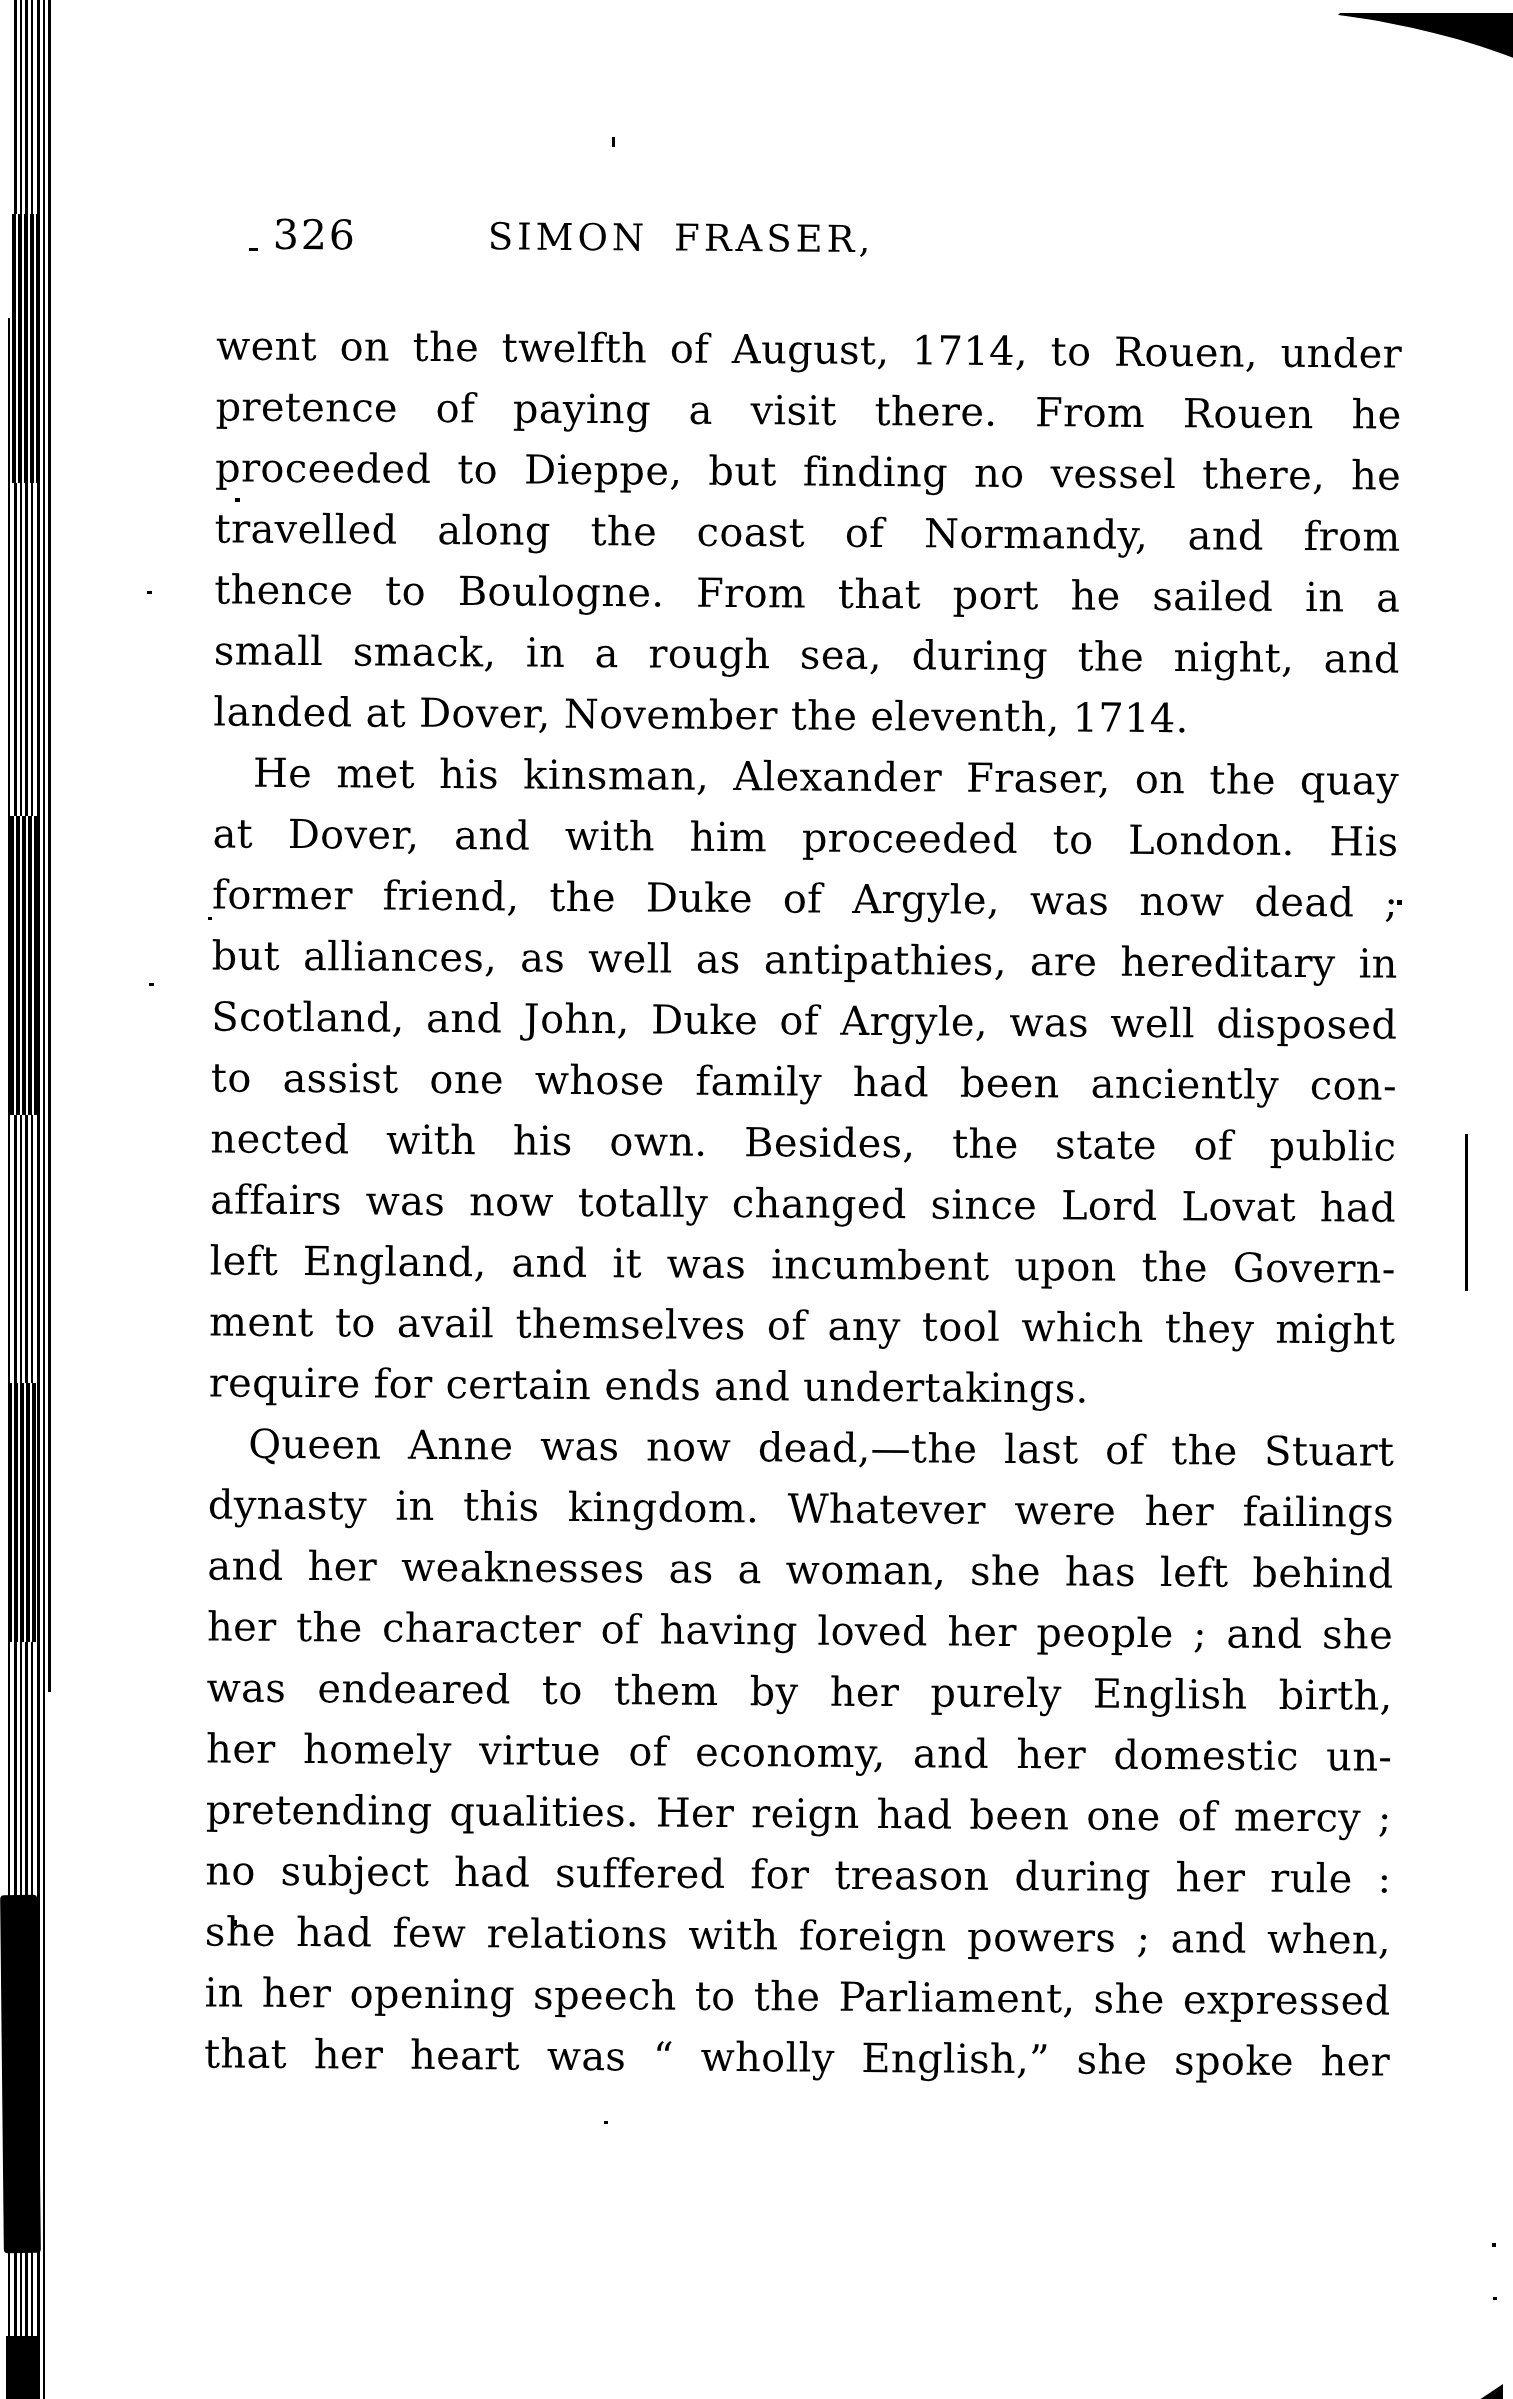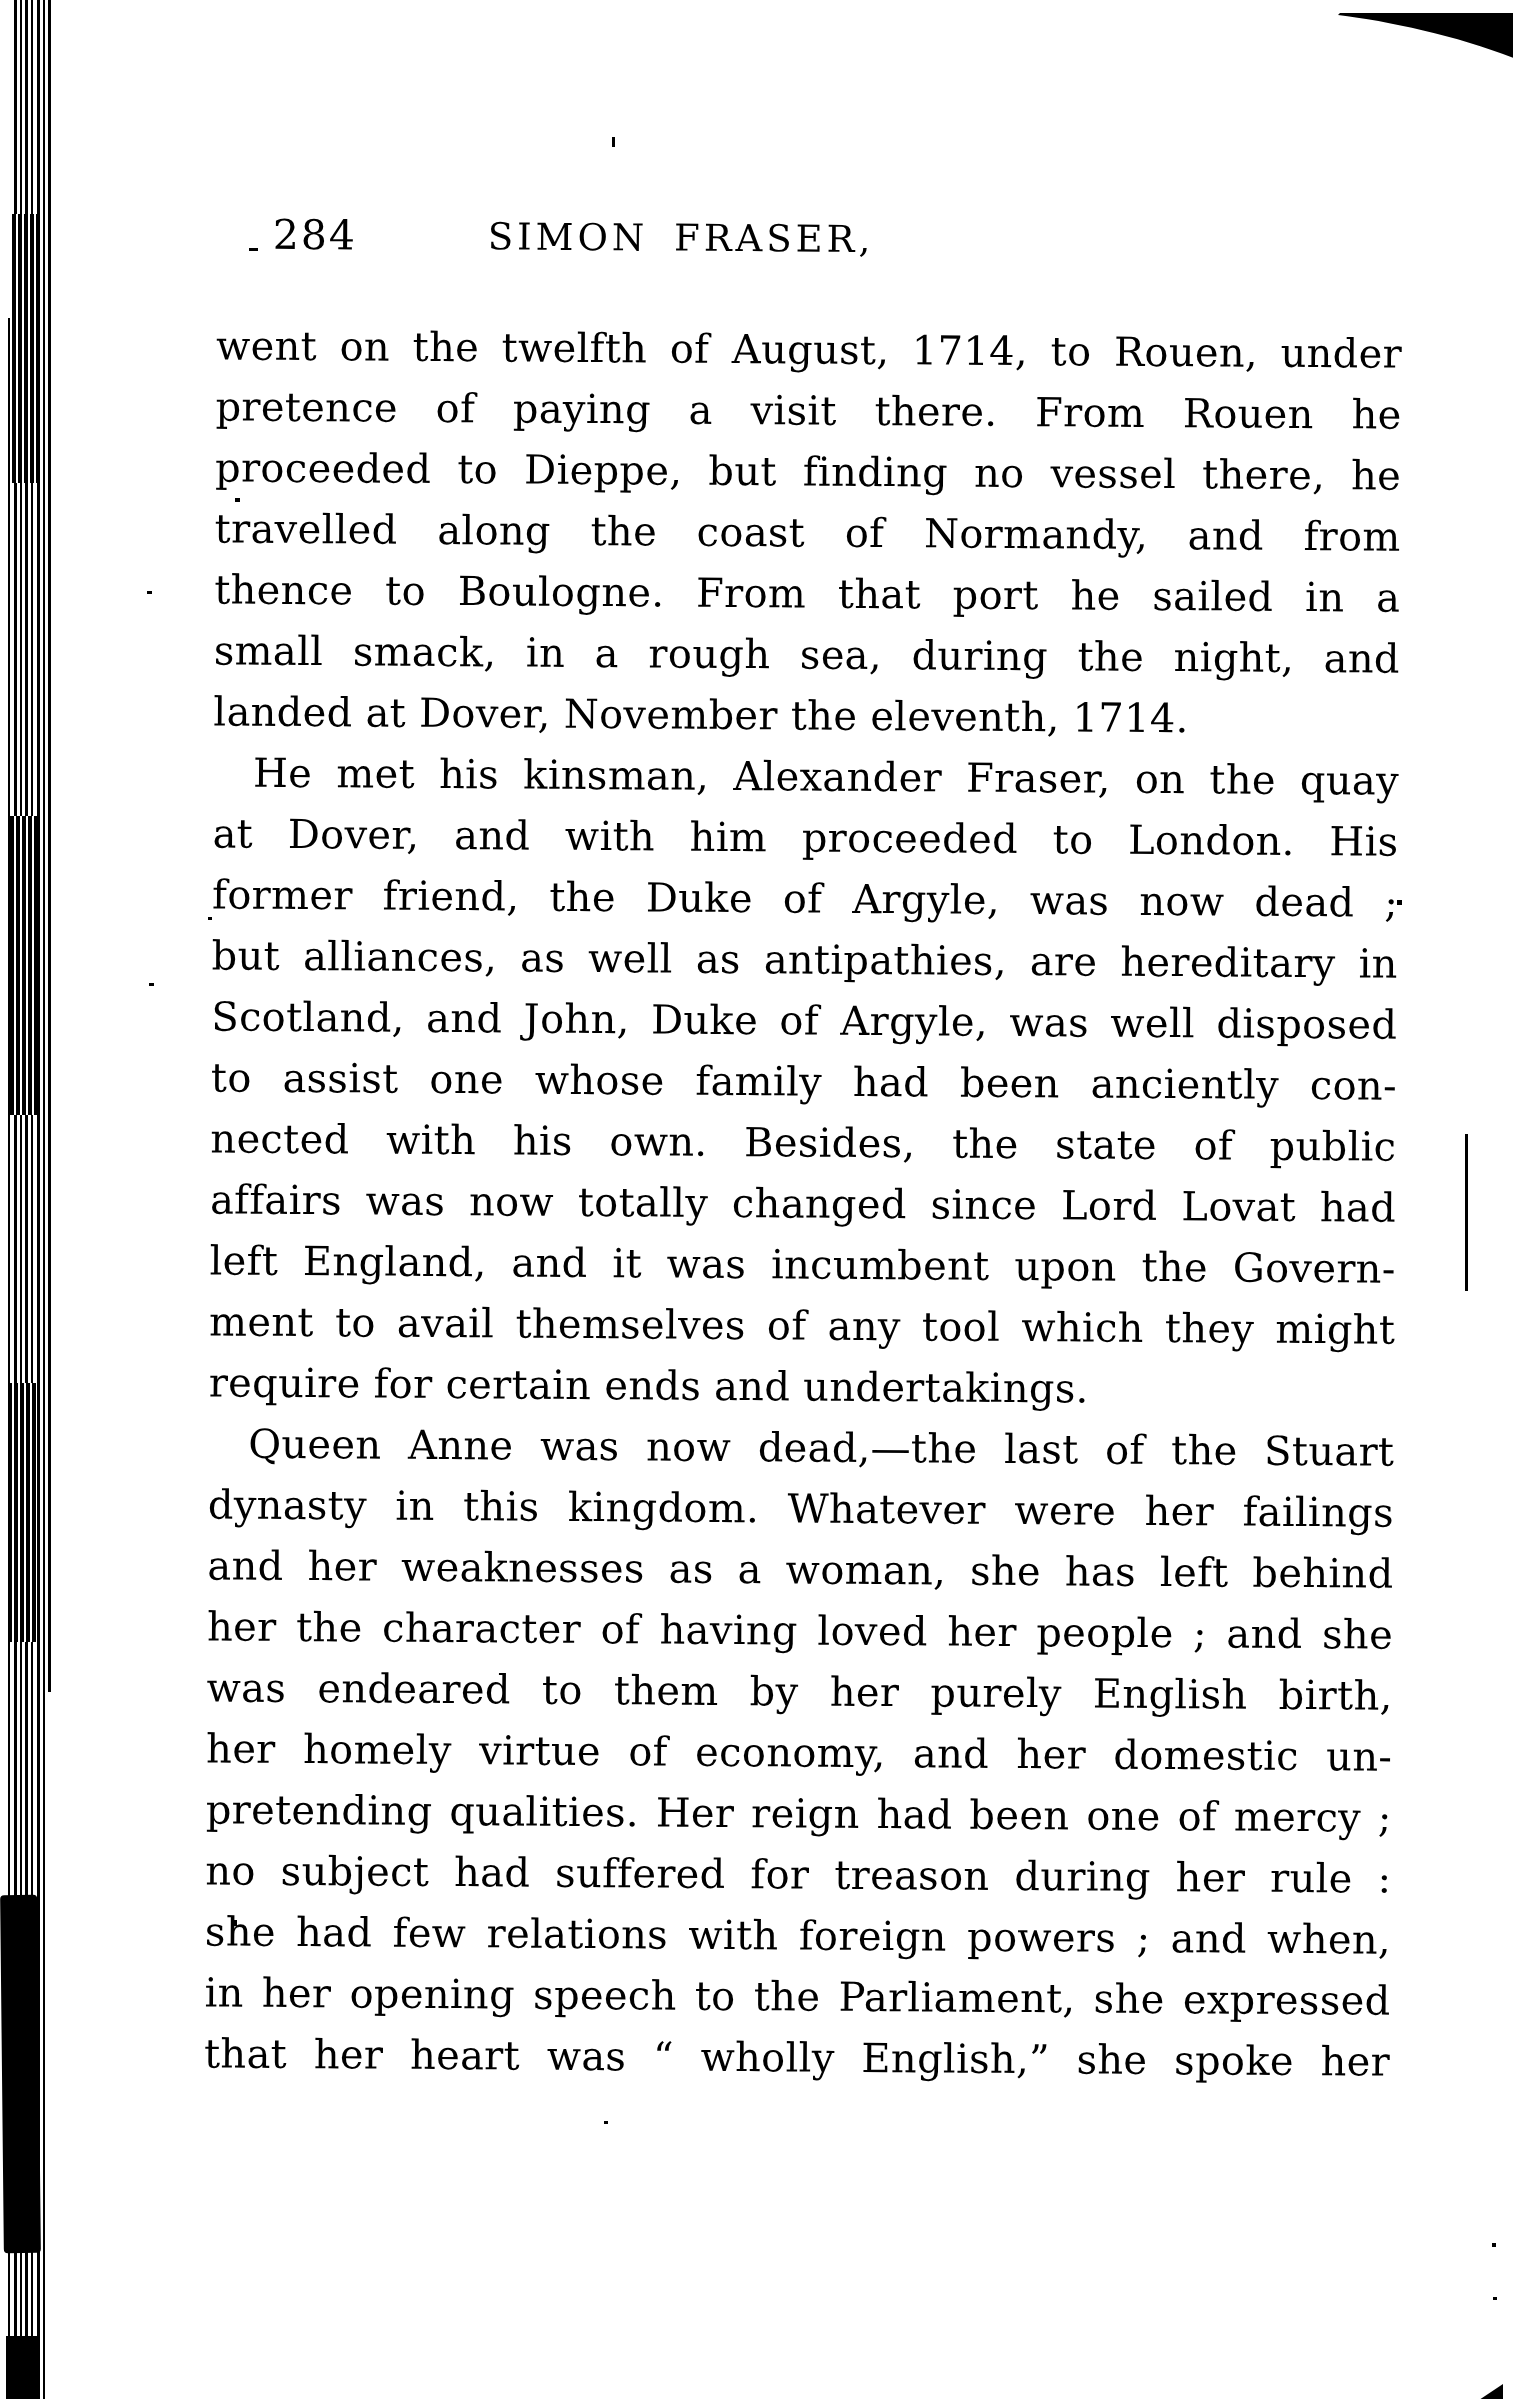--- a/index.html
+++ b/index.html
@@ -79,21 +79,21 @@
   <span class="speck" style="left:208px;top:917px;width:4px;height:3px;"></span>
   <span class="speck" style="left:232px;top:1920px;width:5px;height:6px;"></span>
   <span class="speck" style="left:1397px;top:900px;width:5px;height:5px;"></span>
   <span class="speck" style="left:604px;top:2121px;width:4px;height:3px;"></span>
   <span class="speck" style="left:1492px;top:2243px;width:4px;height:4px;"></span>
   <span class="speck" style="left:1493px;top:2297px;width:4px;height:3px;"></span>
   <span class="speck" style="left:1465px;top:1134px;width:3px;height:157px;"></span>
 
   <div class="scan-tilt">
     <div class="header">
-      <span class="pagenum">284</span>
+      <span class="pagenum">326</span>
       <span class="running-title">SIMON FRASER,</span>
     </div>
     <div class="body-text">
         <div class="line">went on the twelfth of August, 1714, to Rouen, under</div>
         <div class="line">pretence of paying a visit there. From Rouen he</div>
         <div class="line">proceeded to Dieppe, but finding no vessel there, he</div>
         <div class="line">travelled along the coast of Normandy, and from</div>
         <div class="line">thence to Boulogne. From that port he sailed in a</div>
         <div class="line">small smack, in a rough sea, during the night, and</div>
         <div class="line short-last">landed at Dover, November the eleventh, 1714.</div>

